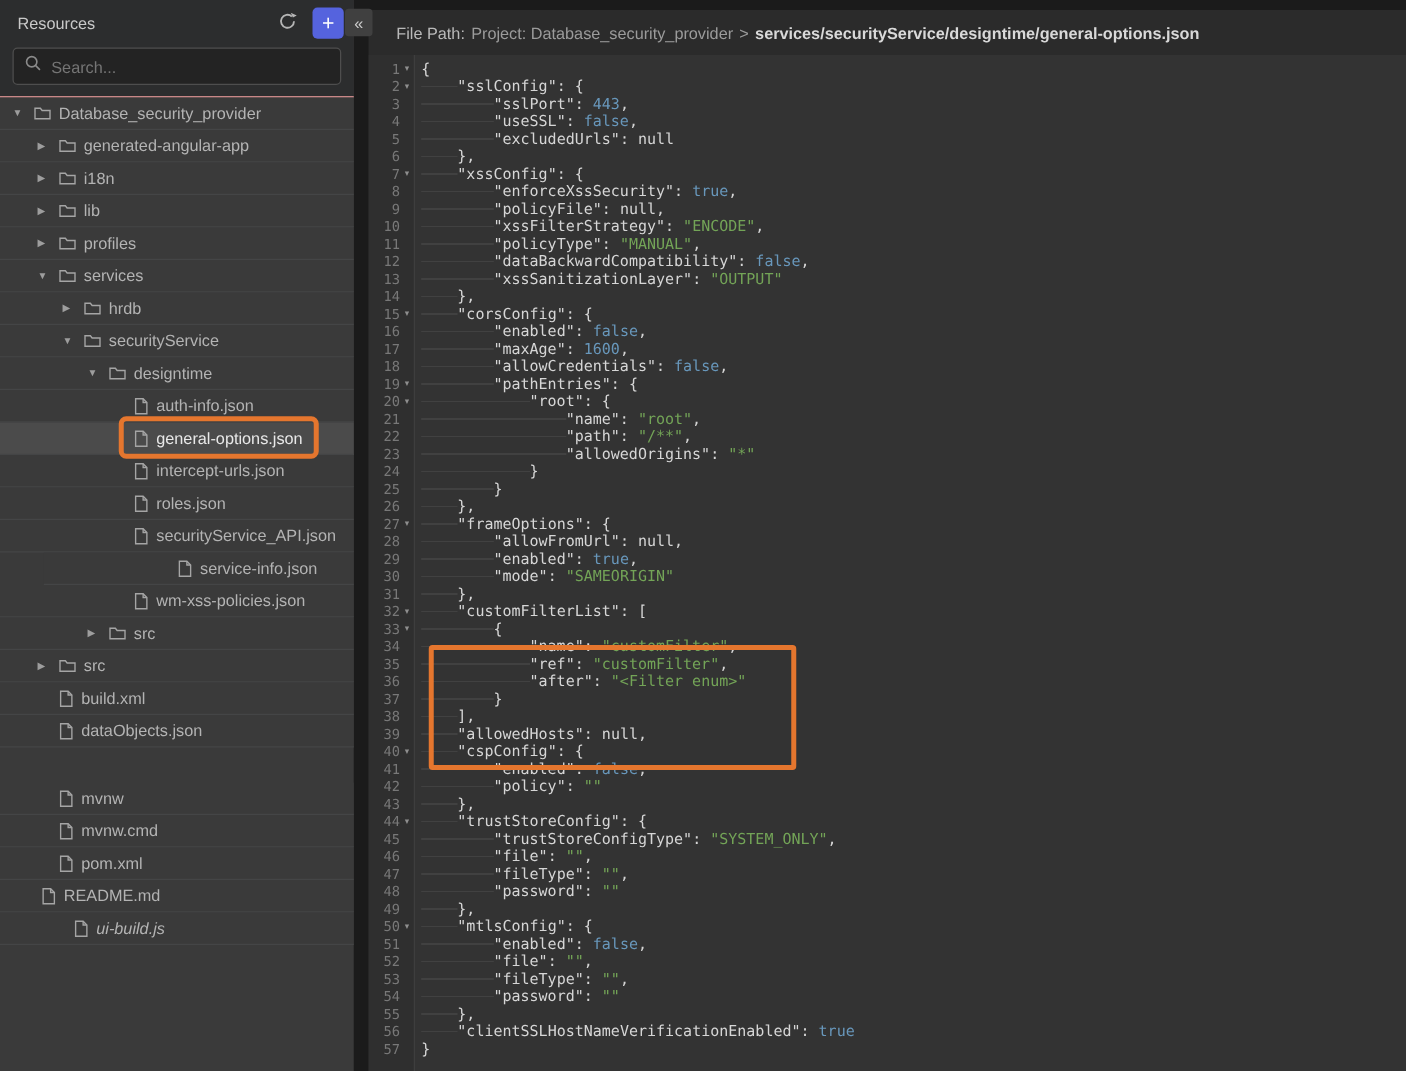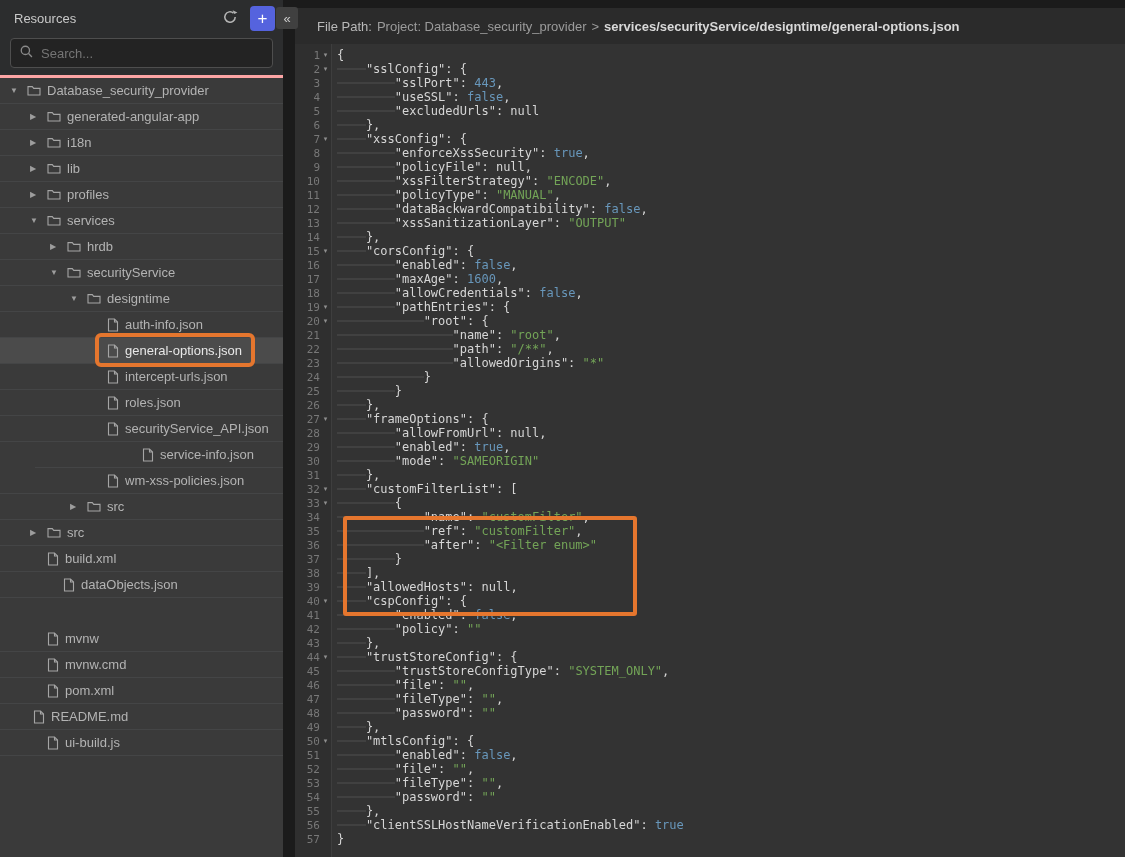--- a/index.html
+++ b/index.html
@@ -3,21 +3,21 @@
 <meta charset="utf-8">
 <style>
   * { margin:0; padding:0; box-sizing:border-box; }
   html,body { width:1125px; height:857px; overflow:hidden; background:#1b1b1b;
               font-family:"Liberation Sans", sans-serif; }
   .stage { position:relative; width:1125px; height:857px; background:#1b1b1b; }
 
   
   .sidebar { position:absolute; left:0; top:0; width:283px; height:857px;
              background:#3a3a3a; }
-  .sidebar-top { height:78px; background:#2c2d2e; border-bottom:3px solid #fca5a5; }
+  .sidebar-top { height:78px; background:#2c2d2e; border-bottom:1px solid #fca5a5; }
   .sidebar-header { display:flex; align-items:center; height:36px; padding:0 8px 0 14px; }
   .sidebar-title { color:#c9c9c9; font-size:13px; flex:1; }
   .icon-btn { width:24px; height:24px; display:flex; align-items:center; justify-content:center;
               background:transparent; border:none; cursor:pointer; }
   .plus-btn { width:25px; height:25px; margin-left:8px; background:#5563de; border:none;
               border-radius:4px; color:#ffffff; font-size:17px; line-height:1;
               display:flex; align-items:center; justify-content:center; cursor:pointer; }
   .search-box { margin:2px 10px 0 10px; height:30px; background:#232323;
                 border:1px solid #4e4e4e; border-radius:4px; display:flex;
                 align-items:center; padding:0 8px; }
@@ -277,21 +277,21 @@
         <div class="tree-row" style="padding-left: 30px;">
           <span class="tw-arrow"></span>
           <span class="tw-icon">
             <svg width="12" height="14" viewBox="0 0 12 14">
               <path d="M1.5 1 h6 l3 3 v9 h-9 Z" fill="none" stroke="#a5a5a5" stroke-width="1.1"></path>
               <path d="M7.5 1 v3 h3" fill="none" stroke="#a5a5a5" stroke-width="1.1"></path>
             </svg>
           </span>
           <span class="tw-label">build.xml</span>
         </div>
-        <div class="tree-row" style="padding-left: 46px;">
+        <div class="tree-row" style="padding-left: 30px;">
           <span class="tw-arrow"></span>
           <span class="tw-icon">
             <svg width="12" height="14" viewBox="0 0 12 14">
               <path d="M1.5 1 h6 l3 3 v9 h-9 Z" fill="none" stroke="#a5a5a5" stroke-width="1.1"></path>
               <path d="M7.5 1 v3 h3" fill="none" stroke="#a5a5a5" stroke-width="1.1"></path>
             </svg>
           </span>
           <span class="tw-label">dataObjects.json</span>
         </div>
         <div class="tree-row" style="padding-left: 30px; margin-top: 28px;">
@@ -327,21 +327,21 @@
         <div class="tree-row" style="padding-left: 16px; text-align: right;">
           <span class="tw-arrow"></span>
           <span class="tw-icon">
             <svg width="12" height="14" viewBox="0 0 12 14">
               <path d="M1.5 1 h6 l3 3 v9 h-9 Z" fill="none" stroke="#a5a5a5" stroke-width="1.1"></path>
               <path d="M7.5 1 v3 h3" fill="none" stroke="#a5a5a5" stroke-width="1.1"></path>
             </svg>
           </span>
           <span class="tw-label">README.md</span>
         </div>
-        <div class="tree-row" style="padding-left: 30px;">
+        <div class="tree-row" style="padding-left: 42px; font-style: italic;">
           <span class="tw-arrow"></span>
           <span class="tw-icon">
             <svg width="12" height="14" viewBox="0 0 12 14">
               <path d="M1.5 1 h6 l3 3 v9 h-9 Z" fill="none" stroke="#a5a5a5" stroke-width="1.1"></path>
               <path d="M7.5 1 v3 h3" fill="none" stroke="#a5a5a5" stroke-width="1.1"></path>
             </svg>
           </span>
           <span class="tw-label">ui-build.js</span>
         </div>
       </div>

